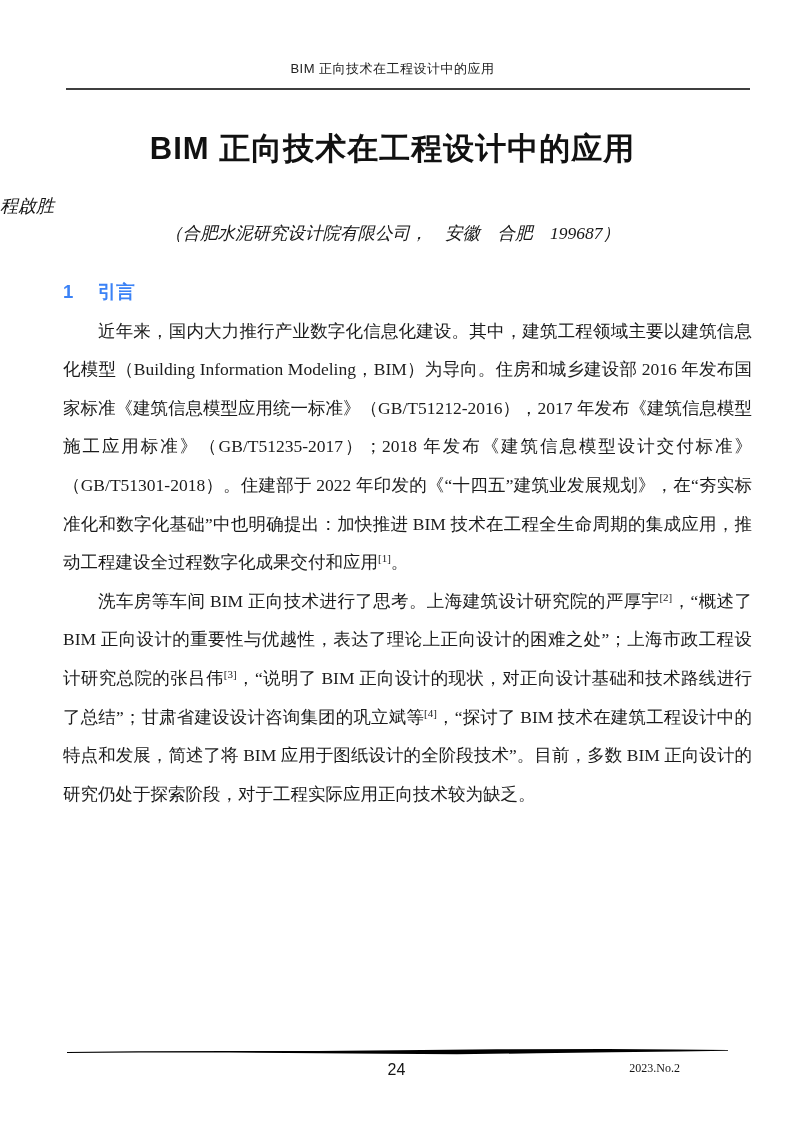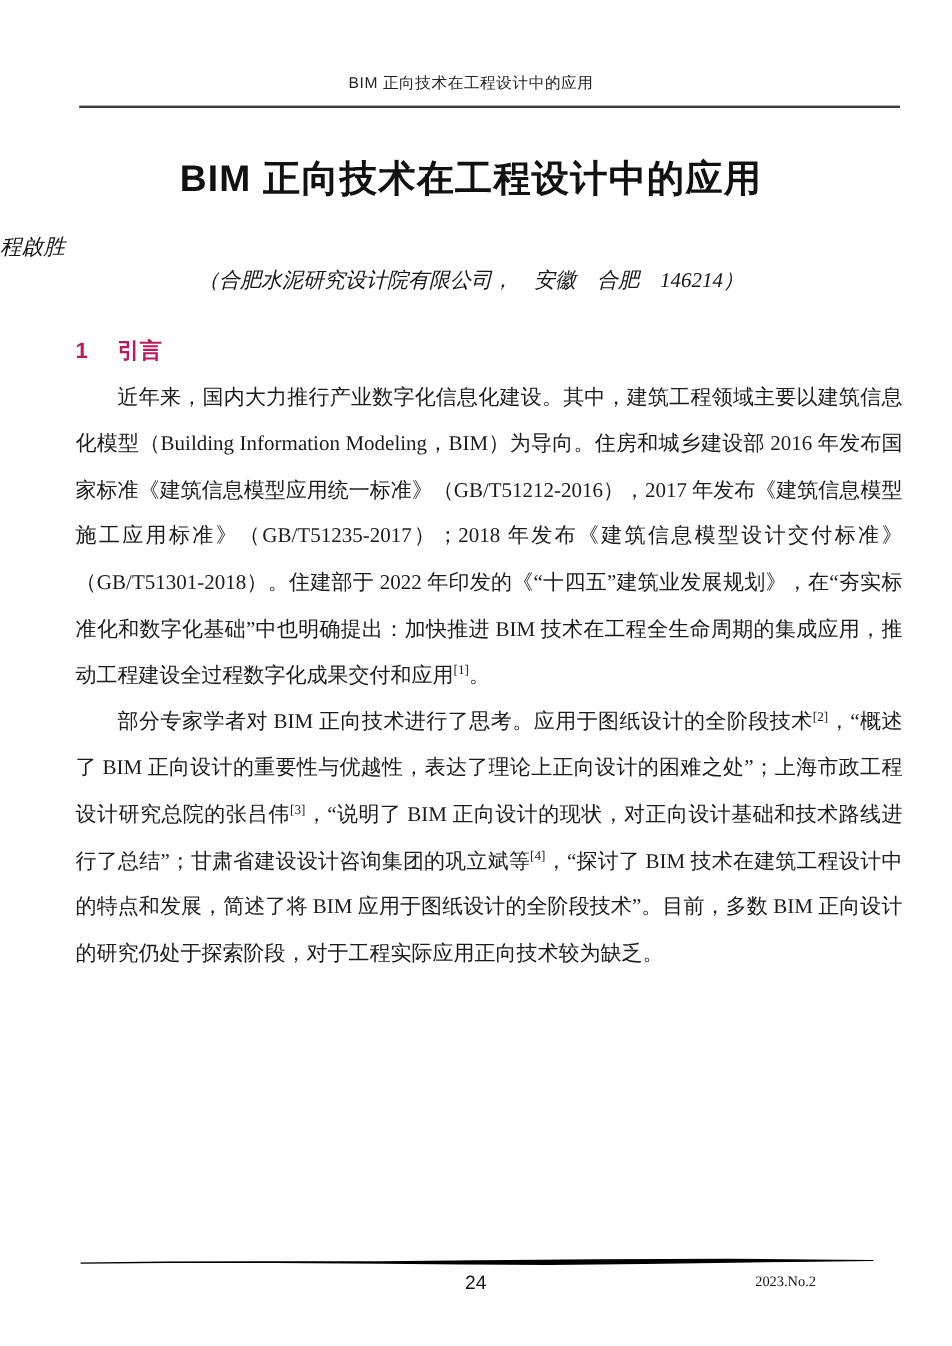--- a/index.html
+++ b/index.html
@@ -44,21 +44,21 @@
     position:absolute; top:273px; left:63px; width:689px;
     font-family:"Liberation Serif", serif;
     font-size:17.5px; line-height:38.6px;
     text-align:justify;
     color:#1b1b1b;
   }
   .sec-heading {
     margin:0;
     font-family:"Liberation Sans", sans-serif;
     font-weight:bold; font-size:18.5px; line-height:38.6px;
-    text-align:left; color:#be185d;
+    text-align:left; color:#3b82f6;
   }
   .sec-num { margin-right:1.05em; }
   .content p { margin:0; text-indent:2em; }
   sup.ref {
     font-size:11px; line-height:0; vertical-align:6px; letter-spacing:0;
   }
   .footer-bar {
     position:absolute; top:1047px; left:67px; width:661px; height:9px;
   }
   .page-number {
@@ -79,35 +79,35 @@
 <div class="page">
 
   <div class="running-header-text">BIM 正向技术在工程设计中的应用</div>
 
   <div class="header-rule"></div>
 
   <h1 class="title">BIM 正向技术在工程设计中的应用</h1>
 
   <div class="author">程啟胜</div>
 
-  <div class="affiliation">（合肥水泥研究设计院有限公司，　安徽　合肥　146214）</div>
+  <div class="affiliation">（合肥水泥研究设计院有限公司，　安徽　合肥　199687）</div>
 
   <div class="content">
 
     <h2 class="sec-heading">
       <span class="sec-num">1</span>
       <span class="sec-title">引言</span>
     </h2>
 
     <p>
       <span>近年来，国内大力推行产业数字化信息化建设。其中，建筑工程领域主要以建筑信息化模型（Building Information Modeling，BIM）为导向。住房和城乡建设部 2016 年发布国家标准《建筑信息模型应用统一标准》（GB/T51212-2016），2017 年发布《建筑信息模型施工应用标准》（GB/T51235-2017）；2018 年发布《建筑信息模型设计交付标准》（GB/T51301-2018）。住建部于 2022 年印发的《“十四五”建筑业发展规划》，在“夯实标准化和数字化基础”中也明确提出：加快推进 BIM 技术在工程全生命周期的集成应用，推动工程建设全过程数字化成果交付和应用</span><sup class="ref">[1]</sup><span>。</span>
     </p>
 
     <p>
-      <span>部分专家学者对 BIM 正向技术进行了思考。应用于图纸设计的全阶段技术</span><sup class="ref">[2]</sup><span>，“概述了 BIM 正向设计的重要性与优越性，表达了理论上正向设计的困难之处”；上海市政工程设计研究总院的张吕伟</span><sup class="ref">[3]</sup><span>，“说明了 BIM 正向设计的现状，对正向设计基础和技术路线进行了总结”；甘肃省建设设计咨询集团的巩立斌等</span><sup class="ref">[4]</sup><span>，“探讨了 BIM 技术在建筑工程设计中的特点和发展，简述了将 BIM 应用于图纸设计的全阶段技术”。目前，多数 BIM 正向设计的研究仍处于探索阶段，对于工程实际应用正向技术较为缺乏。</span>
+      <span>洗车房等车间 BIM 正向技术进行了思考。上海建筑设计研究院的严厚宇</span><sup class="ref">[2]</sup><span>，“概述了 BIM 正向设计的重要性与优越性，表达了理论上正向设计的困难之处”；上海市政工程设计研究总院的张吕伟</span><sup class="ref">[3]</sup><span>，“说明了 BIM 正向设计的现状，对正向设计基础和技术路线进行了总结”；甘肃省建设设计咨询集团的巩立斌等</span><sup class="ref">[4]</sup><span>，“探讨了 BIM 技术在建筑工程设计中的特点和发展，简述了将 BIM 应用于图纸设计的全阶段技术”。目前，多数 BIM 正向设计的研究仍处于探索阶段，对于工程实际应用正向技术较为缺乏。</span>
     </p>
 
 
 
 
   </div>
 
   <svg class="footer-bar" viewBox="0 0 661 9" preserveAspectRatio="none" xmlns="http://www.w3.org/2000/svg">
     <polygon fill="#000000" points="0,5.0 70,4.3 160,4.0 250,4.1 330,3.2 430,2.3 540,2.0 610,2.5 661,3.1 661,3.8 612,4.4 545,5.2 470,6.3 390,7.2 318,6.8 252,6.2 162,5.5 72,5.6 0,6.1"></polygon>
   </svg>

